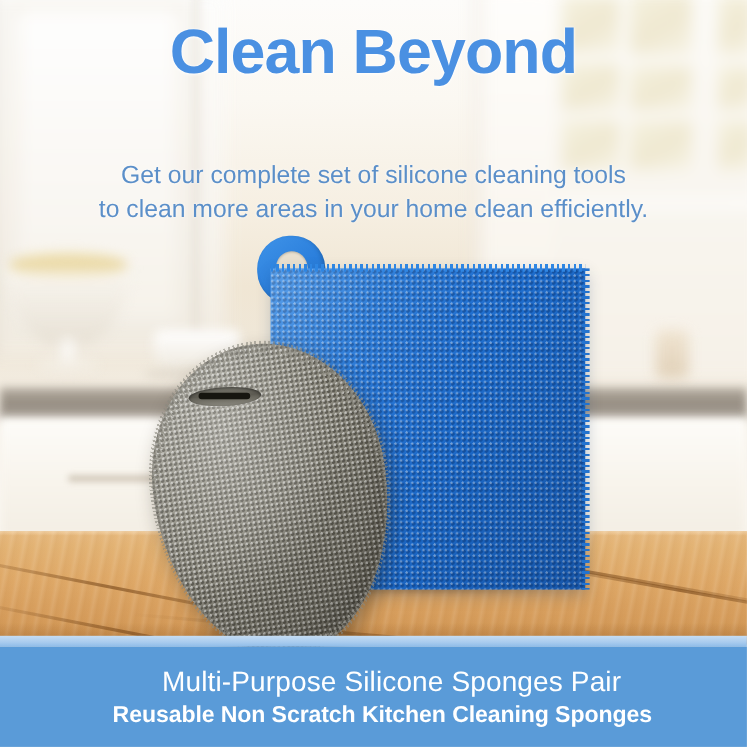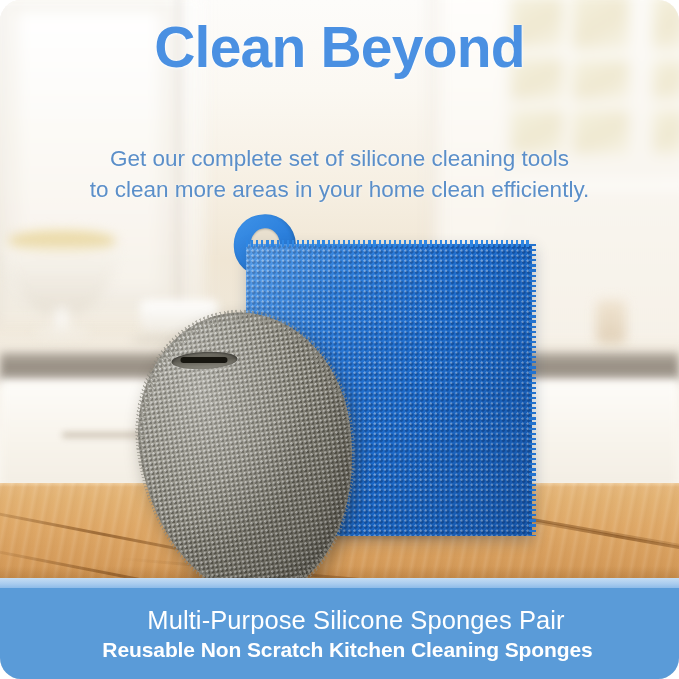--- a/index.html
+++ b/index.html
@@ -11,21 +11,20 @@
   body {
     font-family: "Liberation Sans", sans-serif;
   }
 
   #stage {
     position: relative;
     width: 679px;
     height: 679px;
     overflow: hidden;
     background: #f2ece3;
-    border-radius: 21px;
   }
 
   
   .bg-layer {
     position: absolute;
     inset: 0;
     overflow: hidden;
   }
 
   .bg-wall {

